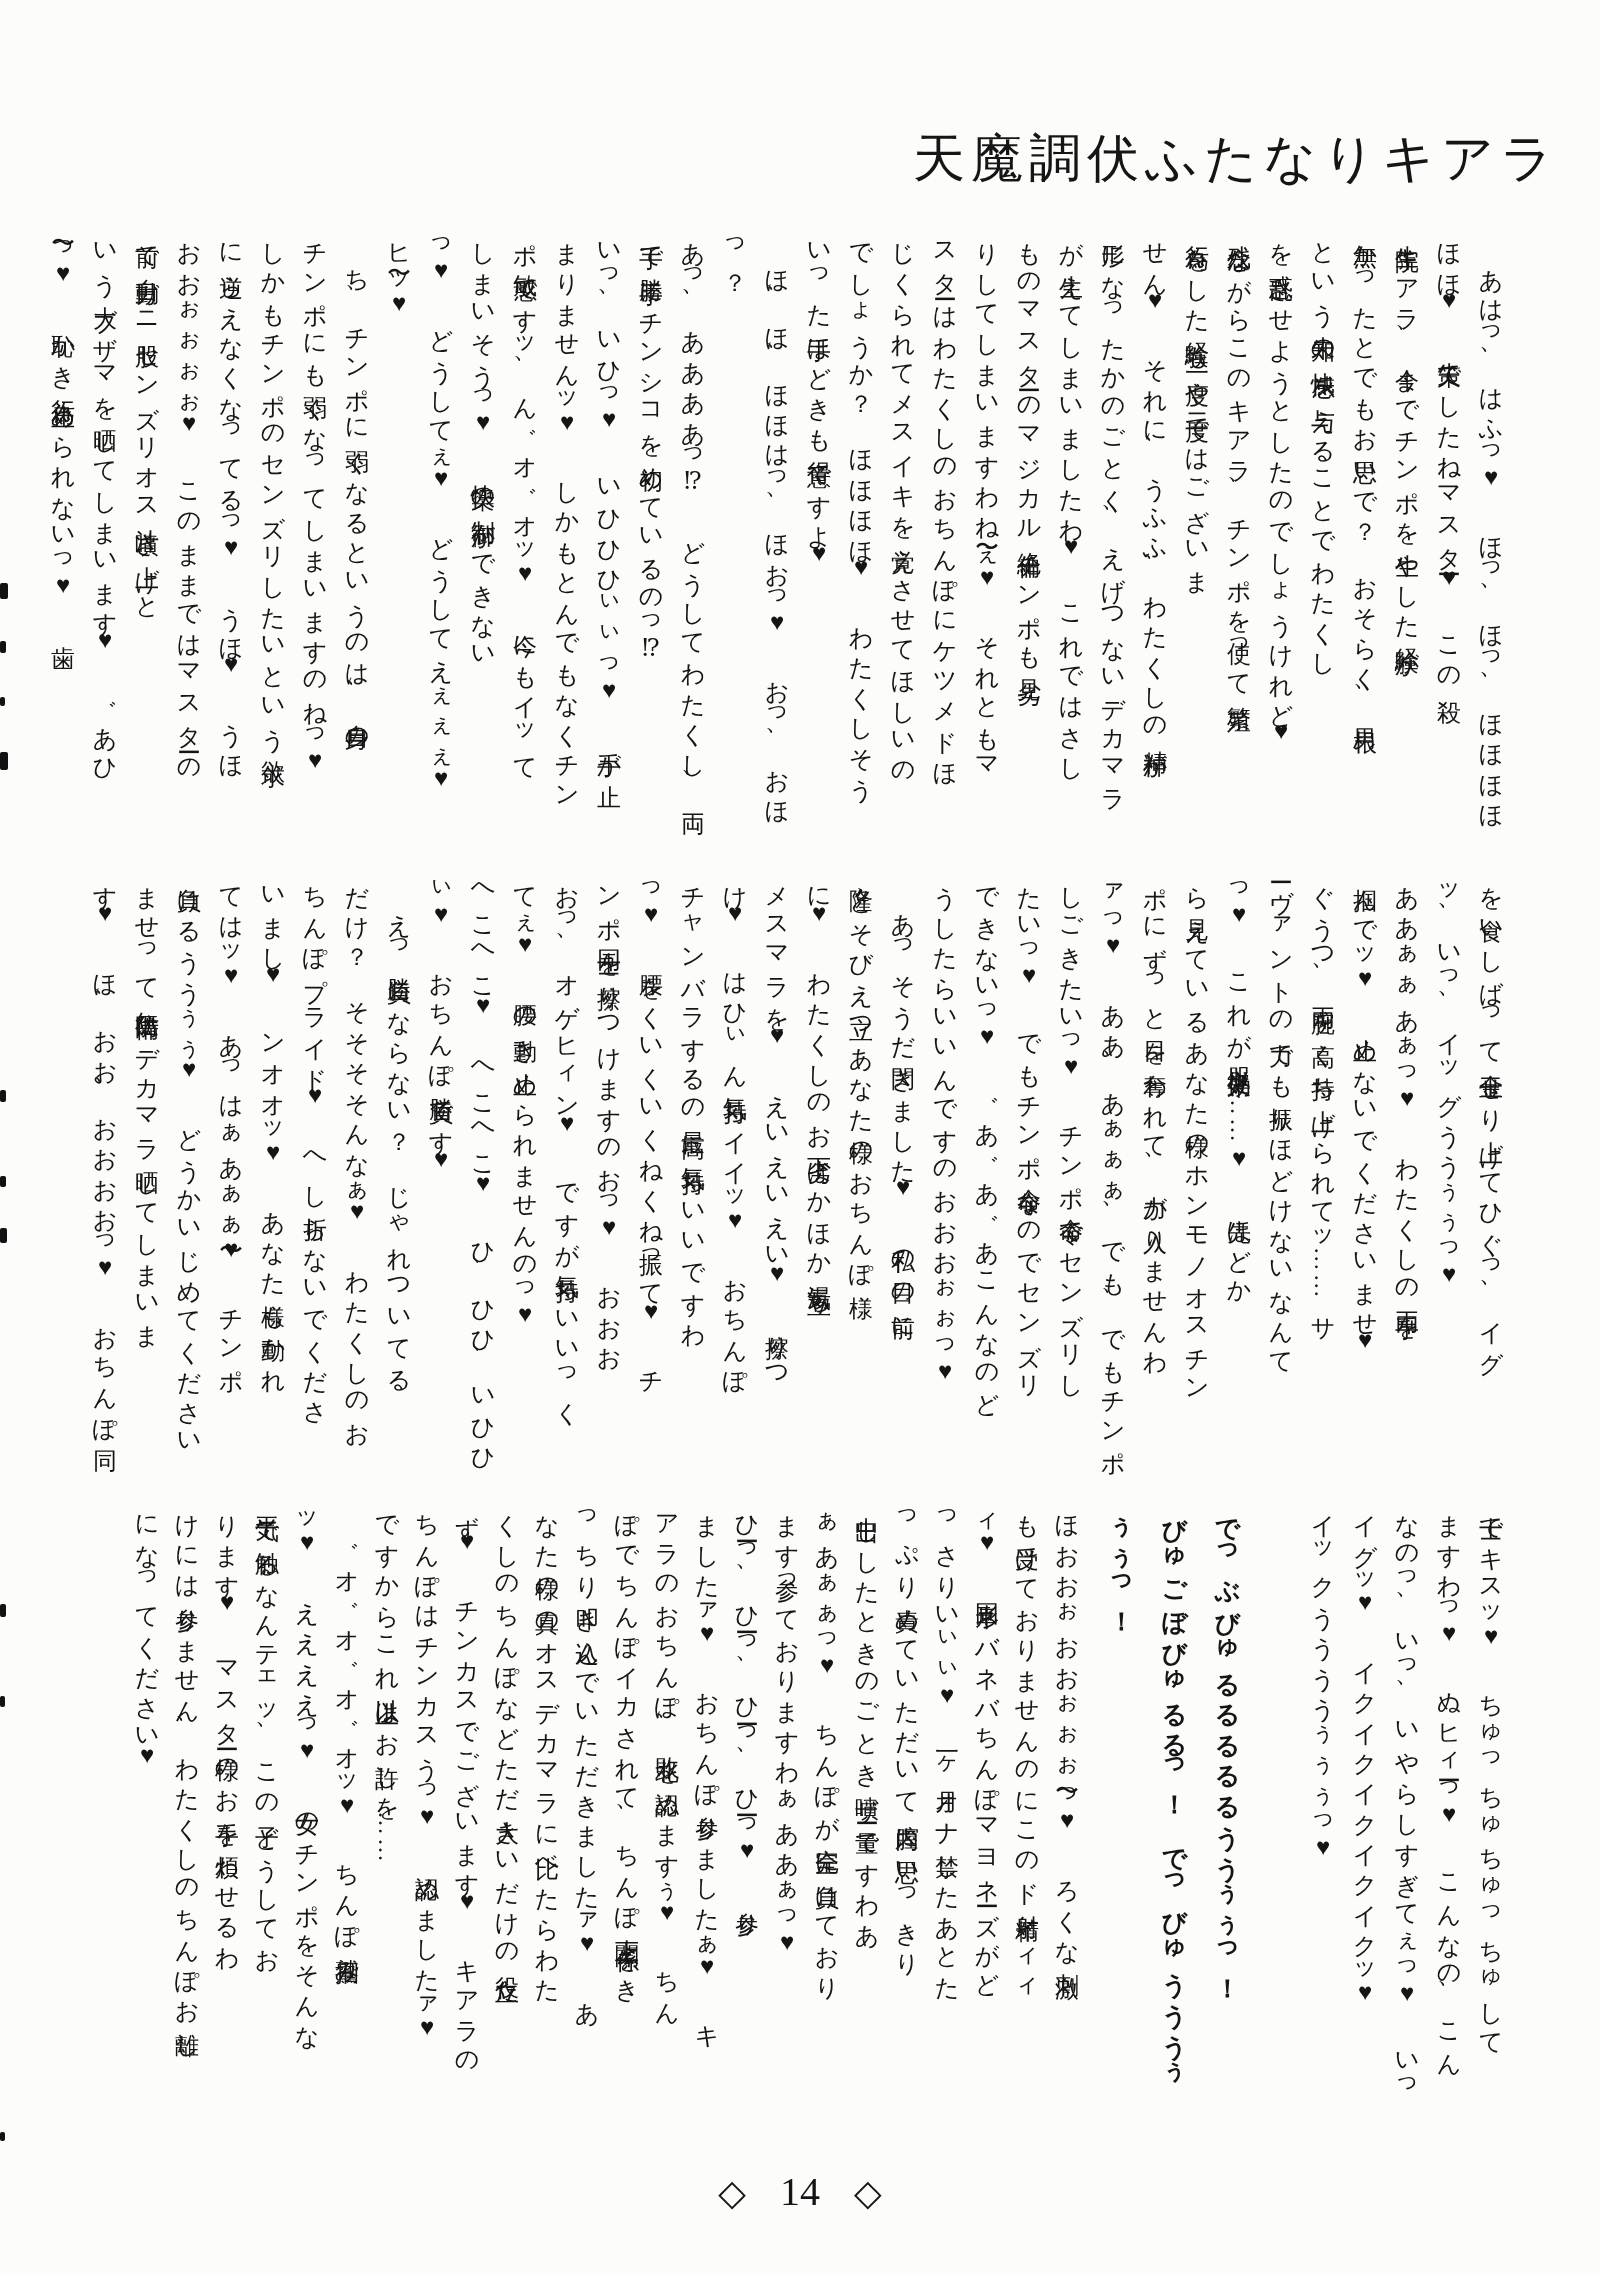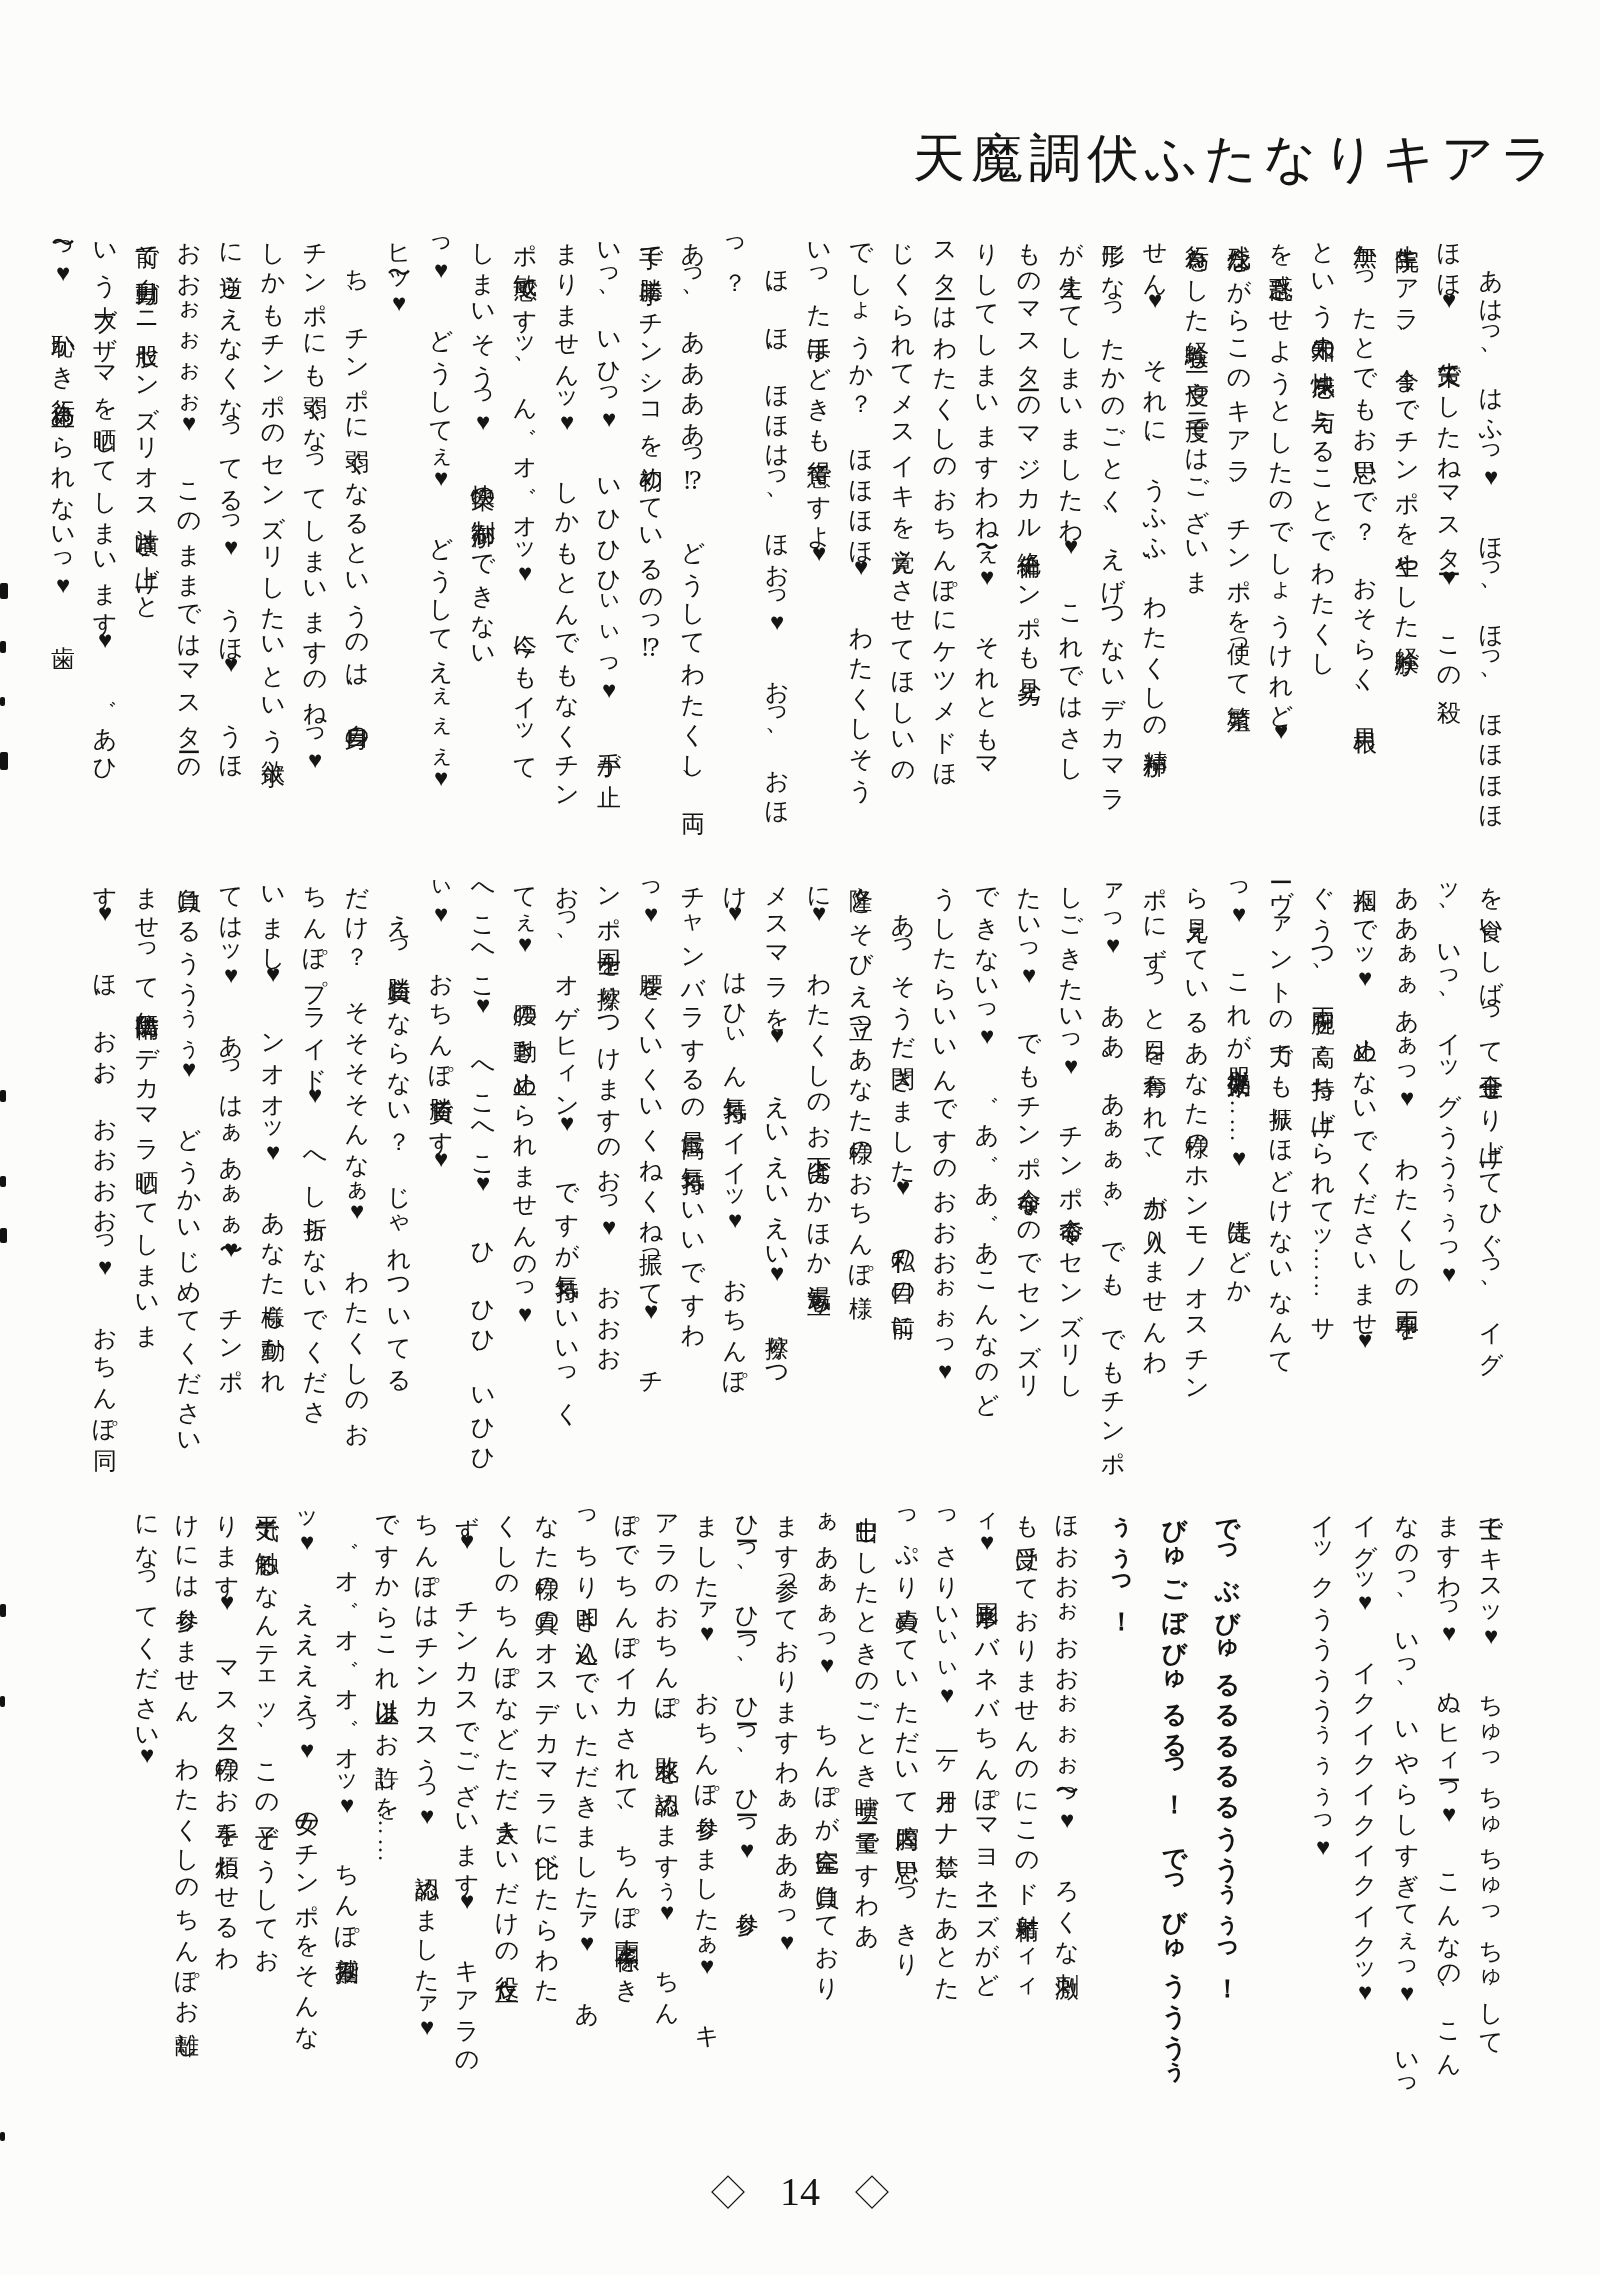--- a/index.html
+++ b/index.html
@@ -48,21 +48,20 @@
     letter-spacing: 2px;
   }
   .b3c { top: 1498px; right: 513px; width: 964px;  height: 622px; line-height: 40px; }
   .footer {
     position: absolute;
     top: 2168px;
     left: 0;
     width: 100%;
     text-align: center;
     font-size: 40px;
-    font-family: Liberation Serif, serif;
   }
   .footer .diamond { font-size: 36px; }
   .footer span { margin: 0 17px; }
   .speck {
     position: absolute;
     left: 0;
     background: #121212;
     border-radius: 2px;
   }
 </style>

